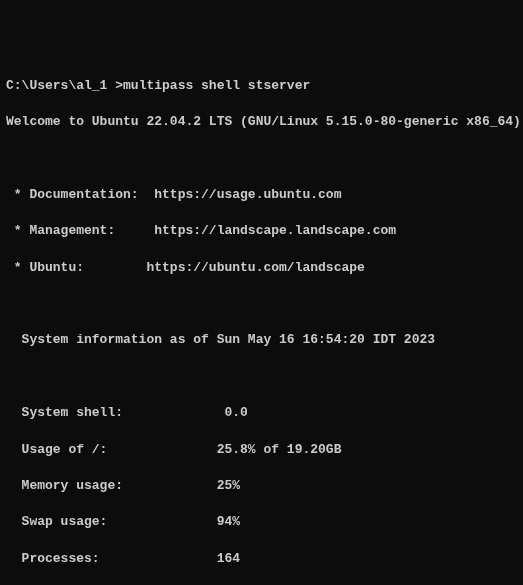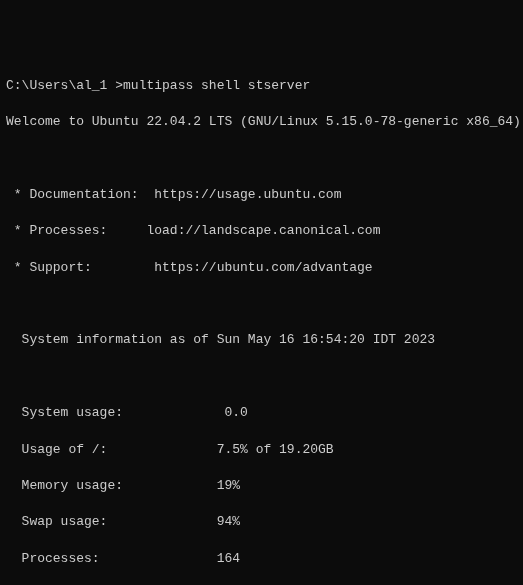--- a/index.html
+++ b/index.html
@@ -1,18 +1,19 @@
 <!DOCTYPE html>
 <html><head>
   <meta charset="utf-8">
   <style>
     * {
       margin: 0;
       padding: 0;
       box-sizing: border-box;
+      font-weight: bold;
     }
     body {
       background-color: #0c0c0c;
       color: #cccccc;
       font-family: 'Consolas', 'Courier New', monospace;
       font-size: 13px;
       line-height: 1.4;
       padding: 4px 6px;
       width: 523px;
       height: 585px;
@@ -22,31 +23,31 @@
     .line {
       display: block;
     }
   </style>
 </head>
 <body>
 
 
 
 <span class="line"><span>C:\Users\al_1 &gt;</span><span>multipass shell stserver</span></span>
-<span class="line">Welcome to Ubuntu 22.04.2 LTS (GNU/Linux 5.15.0-78-generic x86_64)</span>
+<span class="line">Welcome to Ubuntu 22.04.2 LTS (GNU/Linux 5.15.0-80-generic x86_64)</span>
 <span class="line"> </span>
 <span class="line"><span> * Documentation:  </span><span>https://usage.ubuntu.com</span></span>
-<span class="line"><span> * Processes:     </span><span>load://landscape.canonical.com</span></span>
-<span class="line"><span> * Support:        </span><span>https://ubuntu.com/advantage</span></span>
+<span class="line"><span> * Management:     </span><span>https://landscape.landscape.com</span></span>
+<span class="line"><span> * Ubuntu:        </span><span>https://ubuntu.com/landscape</span></span>
 <span class="line"> </span>
 <span class="line">  System information as of Sun May 16 16:54:20 IDT 2023</span>
 <span class="line"> </span>
-<span class="line">  System usage:             0.0</span>
-<span class="line">  Usage of /:              7.5% of 19.20GB</span>
-<span class="line">  Memory usage:            19%</span>
+<span class="line">  System shell:             0.0</span>
+<span class="line">  Usage of /:              25.8% of 19.20GB</span>
+<span class="line">  Memory usage:            25%</span>
 <span class="line">  Swap usage:              94%</span>
 <span class="line">  Processes:               164</span>
 
 
 
 
 
 
 
 

